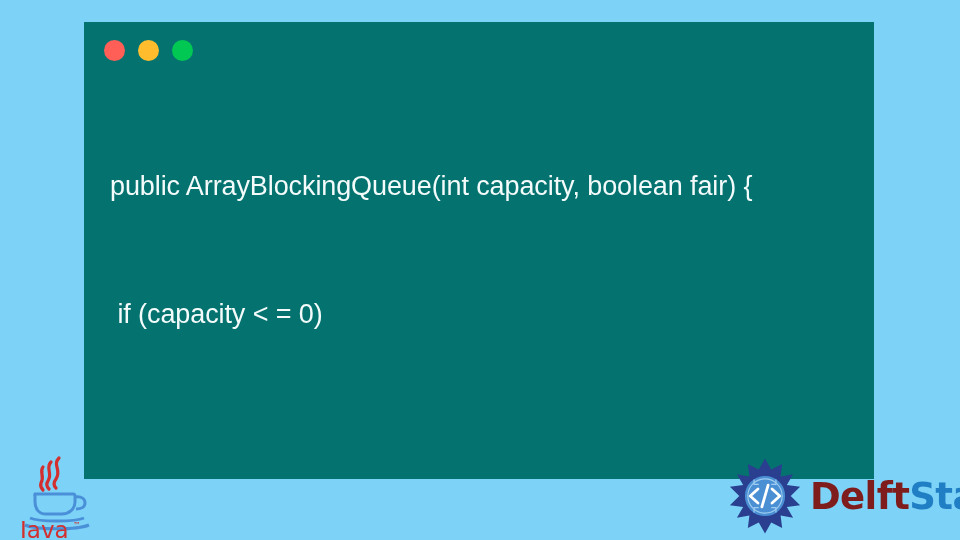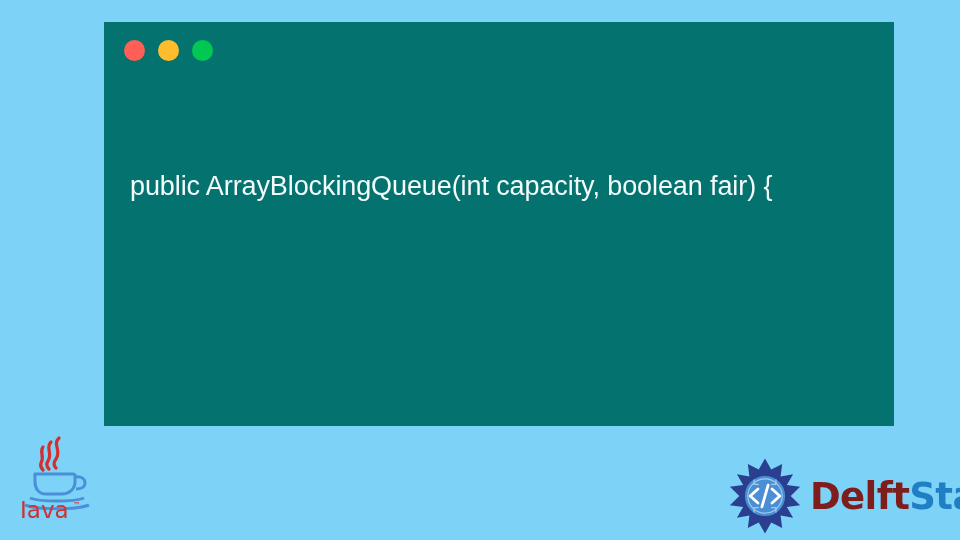--- a/index.html
+++ b/index.html
@@ -11,24 +11,24 @@
     height: 540px;
     background: #7dd3f7;
     font-family: "Liberation Sans", sans-serif;
     overflow: hidden;
     position: relative;
   }
 
   
   #code-window {
     position: absolute;
-    left: 104px;
+    left: 84px;
     top: 22px;
     width: 790px;
-    height: 404px;
+    height: 457px;
     background: #047370;
     box-sizing: border-box;
   }
 
   #window-controls {
     position: absolute;
     left: 20px;
     top: 18px;
     display: flex;
     gap: 13px;
@@ -56,21 +56,21 @@
   }
   .code-line {
     padding-left: 26px;
     white-space: pre;
   }
 
   
   #java-logo {
     position: absolute;
     left: 18px;
-    top: 432px;
+    top: 452px;
     width: 78px;
     height: 86px;
   }
   #java-logo svg { display: block; }
 
   
   #delftstack-logo {
     position: absolute;
     left: 726px;
     top: 456px;
@@ -98,20 +98,21 @@
 <div id="code-window">
 
   <div id="window-controls">
     <span class="dot red"></span>
     <span class="dot yellow"></span>
     <span class="dot green"></span>
   </div>
 
   <div id="code-body">
     <div class="code-line">public ArrayBlockingQueue(int capacity, boolean fair) {</div>
+    <div class="code-line"> if (capacity &lt; = 0)</div>
     
     
     
     
     
   </div>
 
 </div>
 
 <div id="java-logo">

